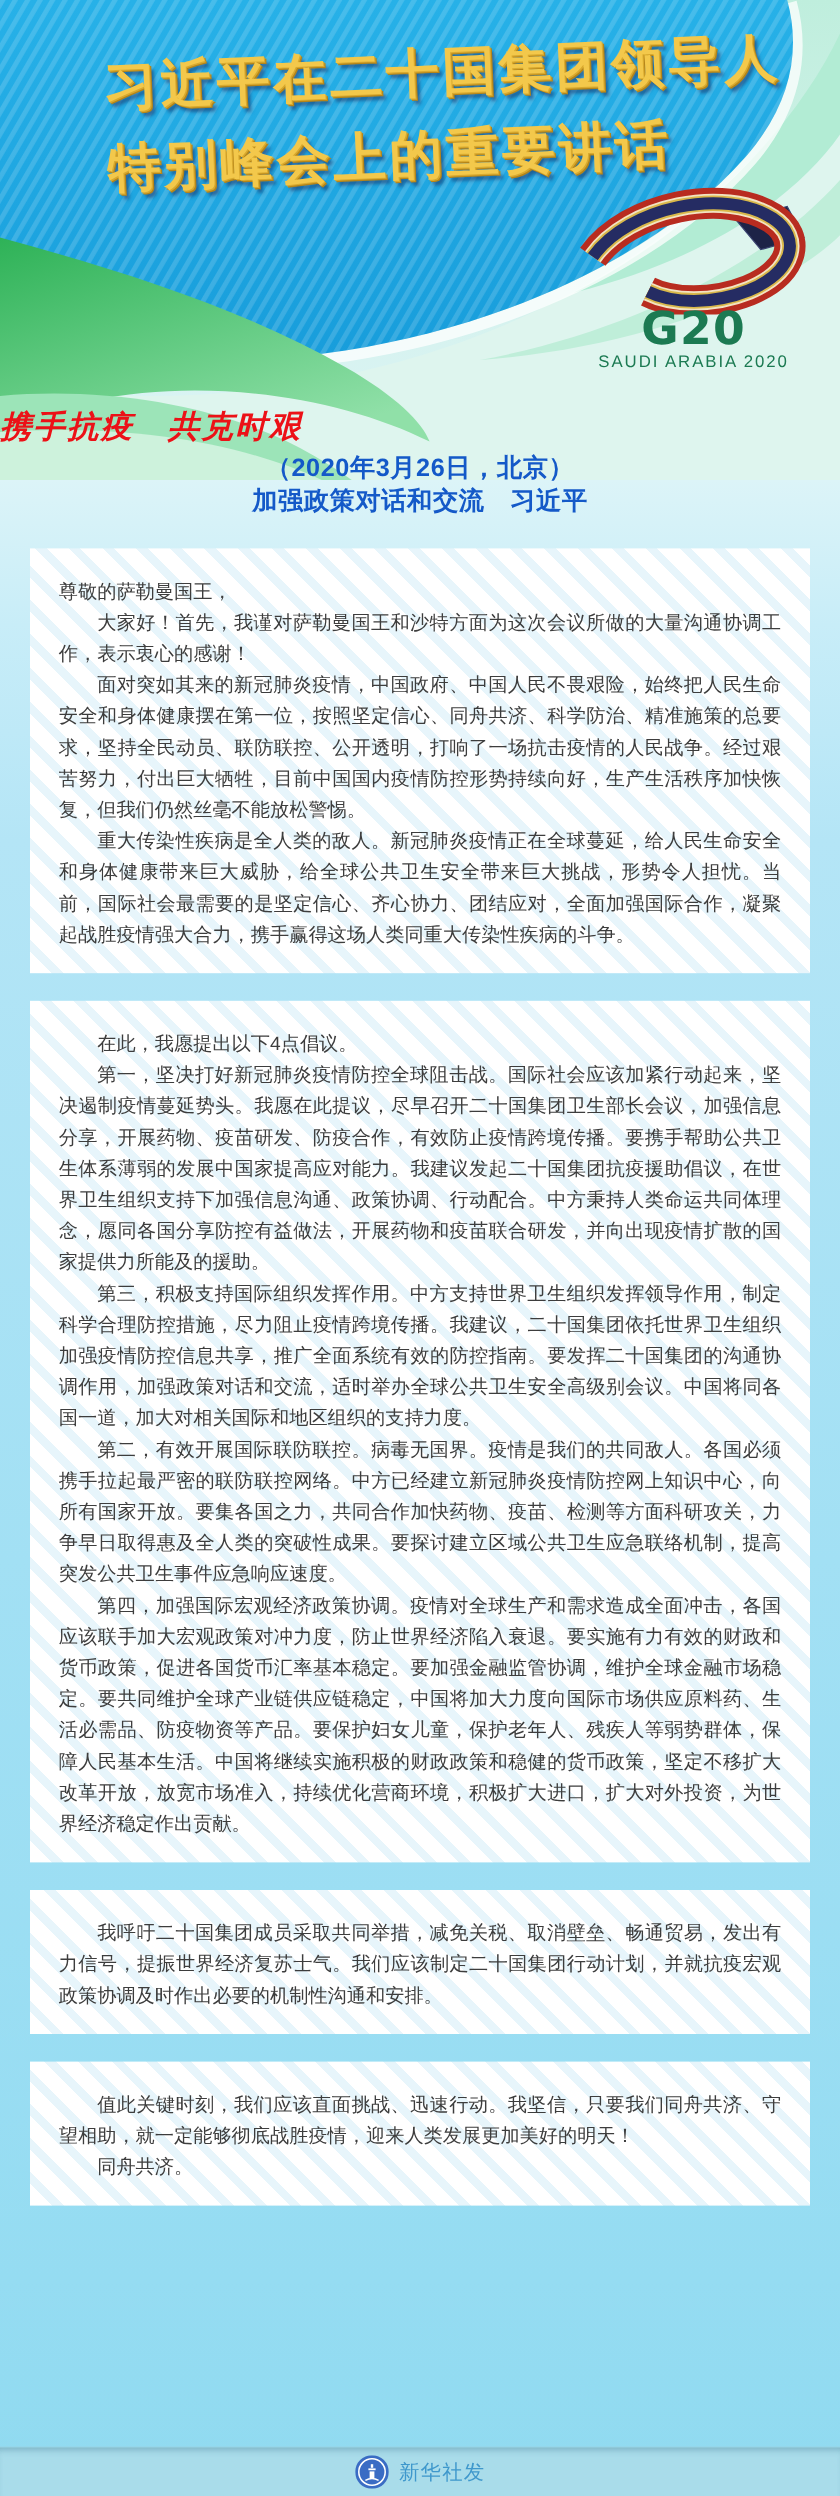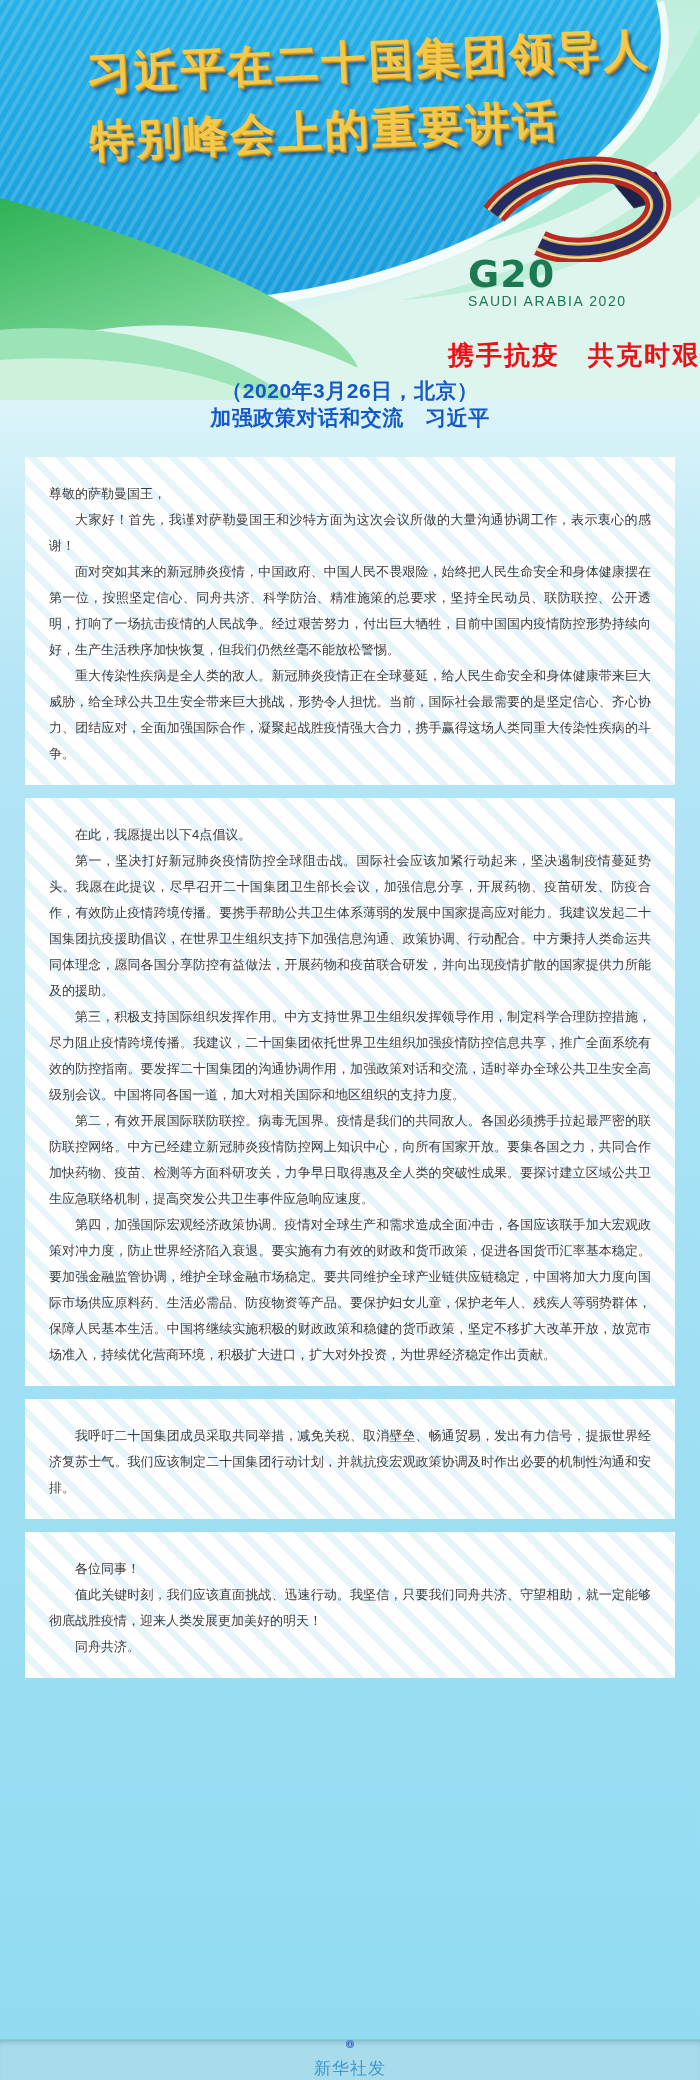--- a/index.html
+++ b/index.html
@@ -9,43 +9,43 @@
       #a2e0f4 1300px,#95dcf2 1900px,#90daf0 2080px);}
   
   .hero{position:absolute;top:0;left:0;width:700px;height:400px;}
   .hero svg{display:block;}
   .hero-title{position:absolute;top:30px;left:88px;transform:rotate(-2.5deg);
     font-family:"DejaVu Serif","Liberation Serif",serif;font-weight:bold;
     color:#f3c84b;
     text-shadow:1px 1px 0 #d8a92e,2px 2px 0 #b4841a,4px 5px 3px rgba(25,40,95,.55);}
   .hero-line{font-size:44px;line-height:62px;letter-spacing:3px;white-space:nowrap;}
   .hero-line.second{margin-top:6px;}
-  .g20{position:absolute;top:150px;right:12px;width:220px;}
+  .g20{position:absolute;top:150px;right:12px;width:220px;text-align:center;}
   .g20 .ribbon{margin:0 auto;display:block;}
   .g20-word{font-size:38px;line-height:36px;font-weight:bold;color:#1c7a52;
     letter-spacing:1px;margin-top:-6px;font-family:"DejaVu Sans",sans-serif;}
   .g20-sub{font-size:14px;font-weight:normal;letter-spacing:1.6px;color:#1c7a52;margin-top:1px;}
   
   .flow{position:relative;padding-top:338px;}
-  .headline{margin:0;text-align:right;font-size:26px;line-height:34px;font-weight:bold;
-    color:#ec1117;letter-spacing:2px;}
+  .headline{margin:0;text-align:left;font-size:26px;line-height:34px;font-weight:bold;
+    color:#ec1117;letter-spacing:2px;font-style:italic;}
   .sub{margin-top:5px;text-align:center;font-weight:bold;color:#1459c8;}
   .sub-line{font-size:21px;line-height:27px;letter-spacing:.5px;}
   
   .boxes{margin:26px 25px 0 25px;}
   .box{background:repeating-linear-gradient(45deg,#ffffff 0px,#ffffff 13px,#e7f5fb 13px,#e7f5fb 20px);
-    padding:24px 24px 18px 24px;margin-bottom:13px;
-    color:#3d3d3d;font-size:13px;line-height:26px;text-align:justify;}
+    padding:24px 24px 18px 24px;margin-bottom:23px;
+    color:#3d3d3d;font-size:16px;line-height:26px;text-align:justify;}
   .box p{margin:0;}
   .box p.indent{text-indent:2em;}
   
   .footer{position:absolute;left:0;bottom:0;width:700px;height:40px;
     background:#a9dcea;border-top:1px solid #8fc9d9;
     box-shadow:inset 0 5px 6px -4px rgba(50,110,140,.45);
-    display:flex;align-items:center;justify-content:center;gap:9px;flex-direction:column;}
+    display:flex;align-items:center;justify-content:center;gap:9px;}
   .footer-credit{font-size:17px;color:#3f98cc;letter-spacing:1px;}
 </style>
 </head>
 <body>
 
 <div class="page">
 
   <div class="hero">
     <svg width="700" height="400" viewBox="0 0 700 400">
       <defs>
@@ -123,21 +123,20 @@
         <p class="indent">第三，积极支持国际组织发挥作用。中方支持世界卫生组织发挥领导作用，制定科学合理防控措施，尽力阻止疫情跨境传播。我建议，二十国集团依托世界卫生组织加强疫情防控信息共享，推广全面系统有效的防控指南。要发挥二十国集团的沟通协调作用，加强政策对话和交流，适时举办全球公共卫生安全高级别会议。中国将同各国一道，加大对相关国际和地区组织的支持力度。</p>
         <p class="indent">第二，有效开展国际联防联控。病毒无国界。疫情是我们的共同敌人。各国必须携手拉起最严密的联防联控网络。中方已经建立新冠肺炎疫情防控网上知识中心，向所有国家开放。要集各国之力，共同合作加快药物、疫苗、检测等方面科研攻关，力争早日取得惠及全人类的突破性成果。要探讨建立区域公共卫生应急联络机制，提高突发公共卫生事件应急响应速度。</p>
         <p class="indent">第四，加强国际宏观经济政策协调。疫情对全球生产和需求造成全面冲击，各国应该联手加大宏观政策对冲力度，防止世界经济陷入衰退。要实施有力有效的财政和货币政策，促进各国货币汇率基本稳定。要加强金融监管协调，维护全球金融市场稳定。要共同维护全球产业链供应链稳定，中国将加大力度向国际市场供应原料药、生活必需品、防疫物资等产品。要保护妇女儿童，保护老年人、残疾人等弱势群体，保障人民基本生活。中国将继续实施积极的财政政策和稳健的货币政策，坚定不移扩大改革开放，放宽市场准入，持续优化营商环境，积极扩大进口，扩大对外投资，为世界经济稳定作出贡献。</p>
       </section>
 
       <section class="box">
         <p class="indent">我呼吁二十国集团成员采取共同举措，减免关税、取消壁垒、畅通贸易，发出有力信号，提振世界经济复苏士气。我们应该制定二十国集团行动计划，并就抗疫宏观政策协调及时作出必要的机制性沟通和安排。</p>
       </section>
 
       <section class="box">
-        <p class="indent">各位同事！</p>
         <p class="indent">值此关键时刻，我们应该直面挑战、迅速行动。我坚信，只要我们同舟共济、守望相助，就一定能够彻底战胜疫情，迎来人类发展更加美好的明天！</p>
         <p class="indent">同舟共济。</p>
       </section>
 
     </div>
   </div>
 
   <div class="footer">
     <svg width="28" height="28" viewBox="0 0 28 28">
       <circle cx="14" cy="14" r="14" fill="#3a6cc4"></circle>

